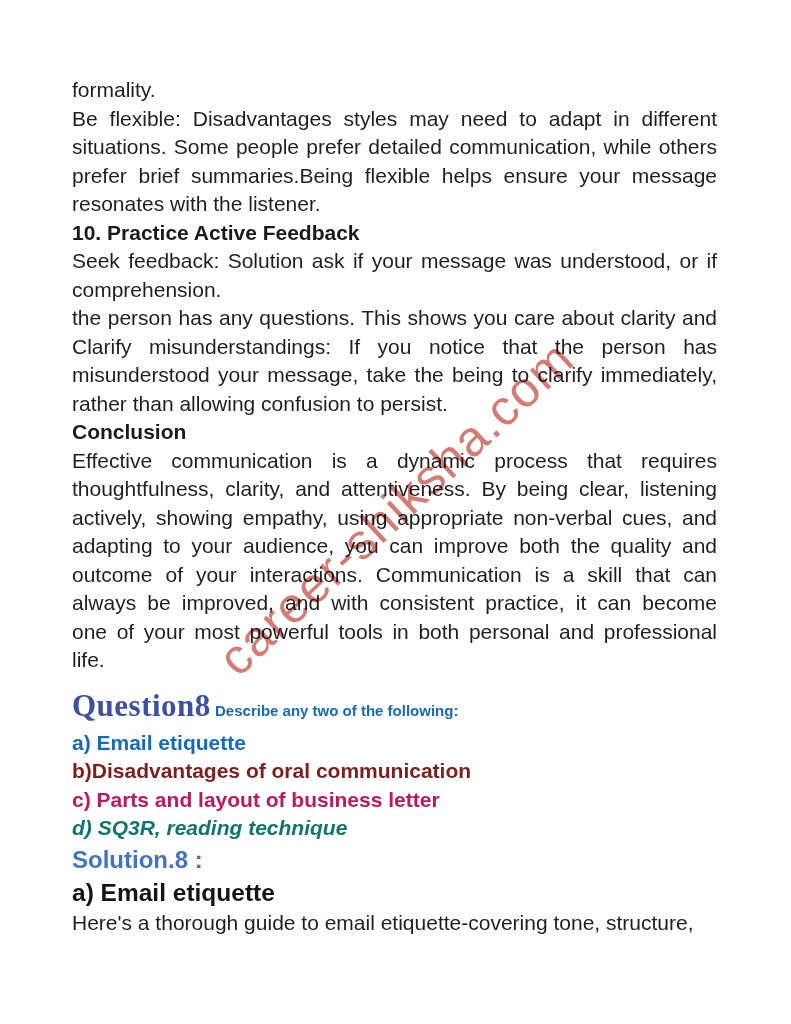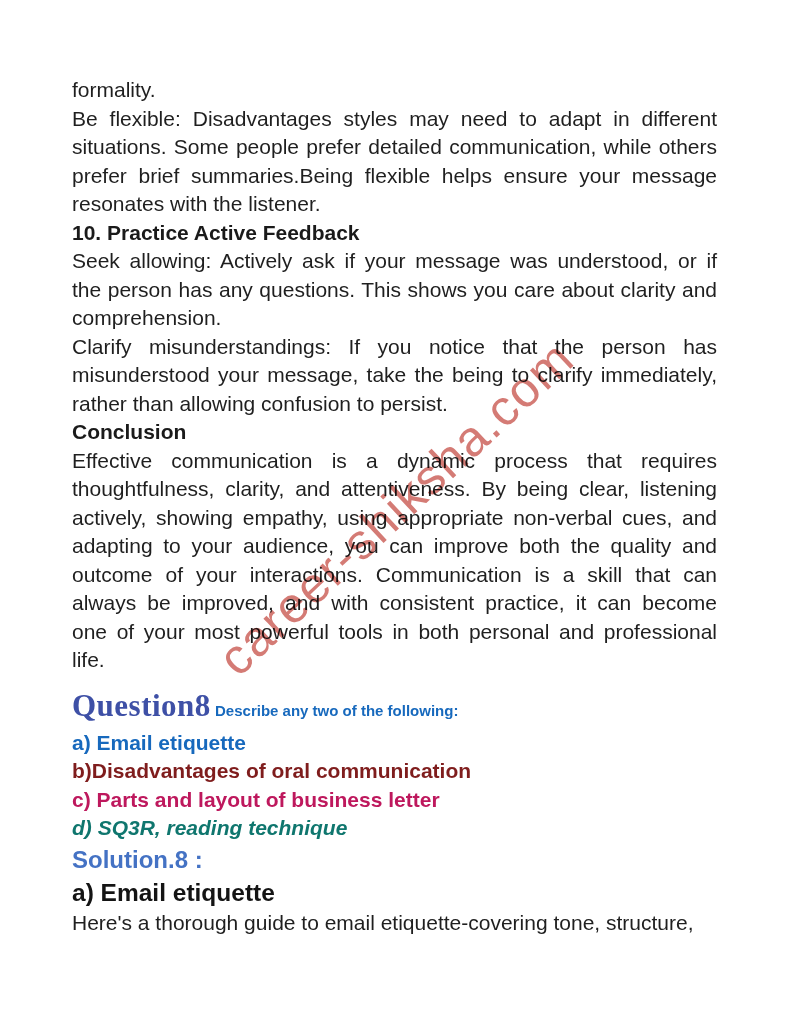--- a/index.html
+++ b/index.html
@@ -114,23 +114,23 @@
       <div class="block body">
         <div class="line">Be flexible: Disadvantages styles may need to adapt in different</div>
         <div class="line">situations. Some people prefer detailed communication, while others</div>
         <div class="line">prefer brief summaries.Being flexible helps ensure your message</div>
         <div class="line last">resonates with the listener.</div>
       </div>
       <div class="block heading">
         <div class="line last">10. Practice Active Feedback</div>
       </div>
       <div class="block body">
-        <div class="line">Seek allowing: Actively ask if your message was understood, or if</div>
+        <div class="line">Seek feedback: Solution ask if your message was understood, or if</div>
+        <div class="line last">comprehension.</div>
         <div class="line">the person has any questions. This shows you care about clarity and</div>
-        <div class="line last">comprehension.</div>
       </div>
       <div class="block body">
         <div class="line">Clarify misunderstandings: If you notice that the person has</div>
         <div class="line">misunderstood your message, take the being to clarify immediately,</div>
         <div class="line last">rather than allowing confusion to persist.</div>
       </div>
       <div class="block heading">
         <div class="line last">Conclusion</div>
       </div>
       <div class="block body">

